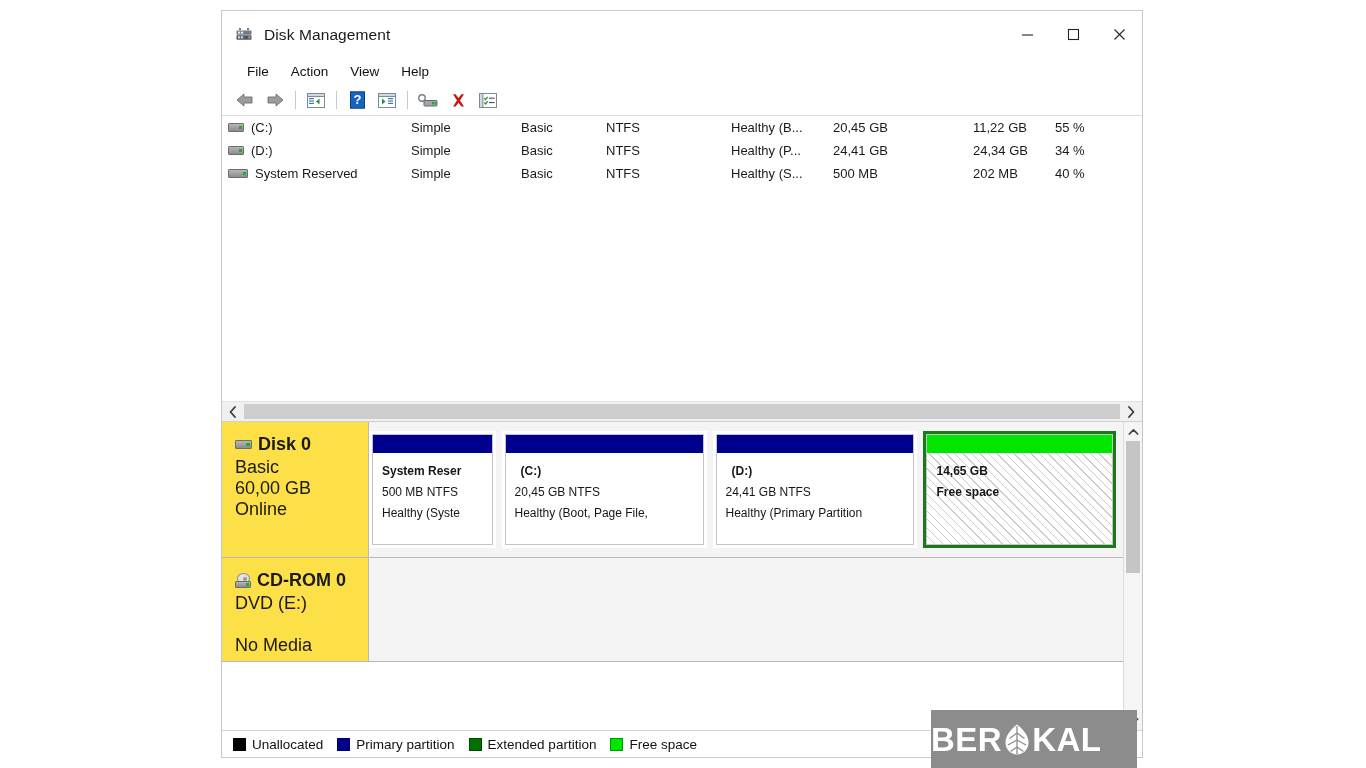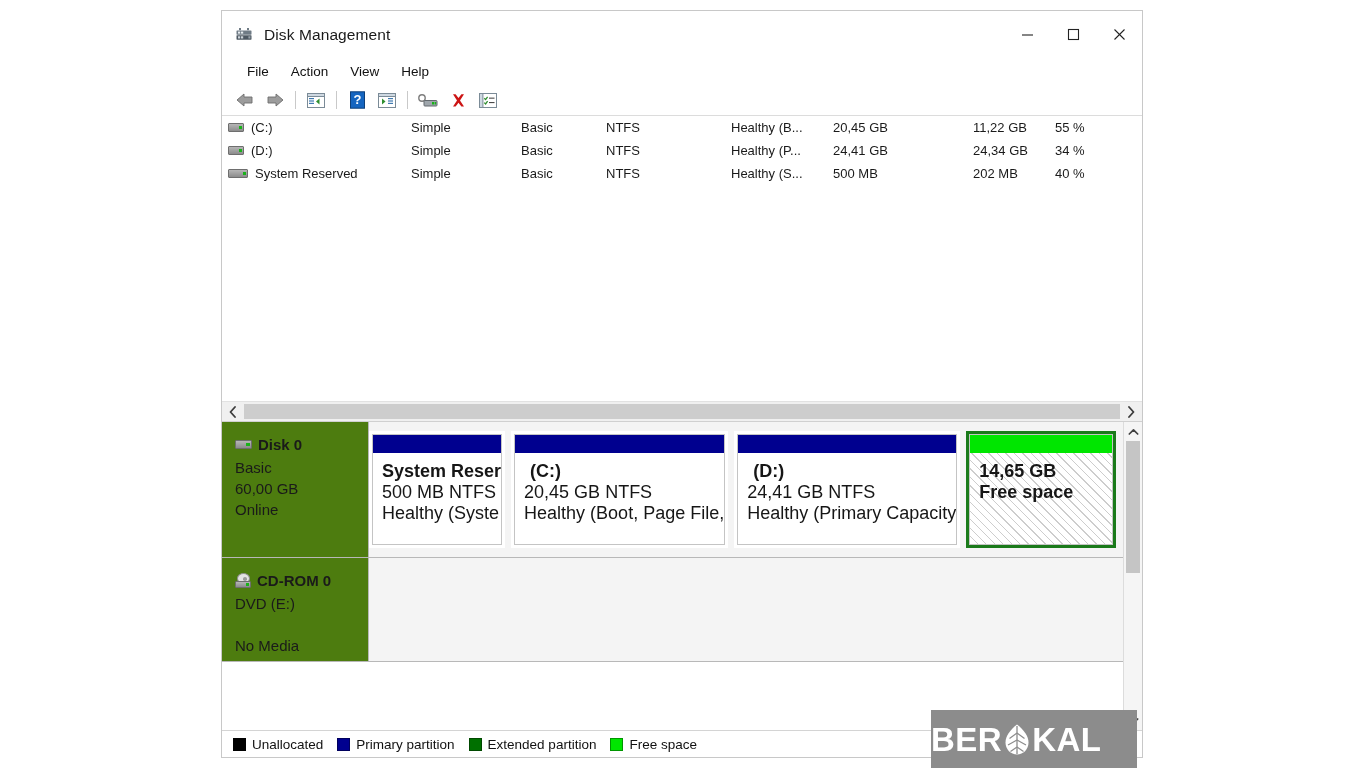--- a/index.html
+++ b/index.html
@@ -144,24 +144,24 @@
 
   .disk-row {
     display: flex; flex: none;
     border-bottom: 1px solid #b8b8b8;
   }
   .disk-row.disk0 { height: 136px; }
   .disk-row.cdrom { height: 104px; }
 
   .disk-info {
     width: 147px; flex: none;
-    background: #4d7c0f;
+    background: #fde047;
     border-right: 1px solid #b8b8b8;
     padding: 12px 0 0 13px;
-    font-size: 15px; color: #1a1a1a;
+    font-size: 18px; color: #1a1a1a;
     line-height: 21px;
     cursor: default;
   }
   .disk-info .dtitle {
     font-weight: bold; display: flex; align-items: center;
     margin-bottom: 2px;
   }
   .disk-ico {
     width: 17px; height: 9px; flex: none; margin-right: 6px;
     background: linear-gradient(#b6b6b6, #8c8c8c);
@@ -212,21 +212,21 @@
   .part.sel { padding: 3px; background: #ffffff; }
   .part-inner {
     flex: 1 1 auto; display: flex; flex-direction: column;
     border: 1px solid #c4c4c4; background: #ffffff;
     overflow: hidden;
   }
   .part-bar { height: 18px; flex: none; }
   .part-body {
     flex: 1 1 auto; position: relative;
     padding: 8px 0 0 9px;
-    font-size: 18px; color: #161616; line-height: 21px;
+    font-size: 12px; color: #161616; line-height: 21px;
     overflow: hidden; white-space: nowrap;
     background: #ffffff;
   }
   .part-body .plabel { font-weight: bold; padding-left: 6px; }
   .part-body .plabel.nopad { padding-left: 0; }
   .part.freespace .part-body {
     background-image:
       repeating-linear-gradient(45deg,
         #ffffff 0px, #ffffff 5px,
         #cdcdcd 5px, #cdcdcd 6px);
@@ -508,21 +508,21 @@
                 </div>
               </div>
             </div>
 
             <div class="part" style="flex:208 1 0">
               <div class="part-inner">
                 <div class="part-bar" style="background:#00008f"></div>
                 <div class="part-body">
                   <div class="plabel">(D:)</div>
                   <div class="ptxt">24,41 GB NTFS</div>
-                  <div class="ptxt">Healthy (Primary Capacity</div>
+                  <div class="ptxt">Healthy (Primary Partition</div>
                 </div>
               </div>
             </div>
 
             <div class="part freespace sel" style="flex:195 1 0">
               <div class="part-inner">
                 <div class="part-bar" style="background:#00e600"></div>
                 <div class="part-body">
                   <div class="ptxt first">14,65 GB</div>
                   <div class="ptxt">Free space</div>

